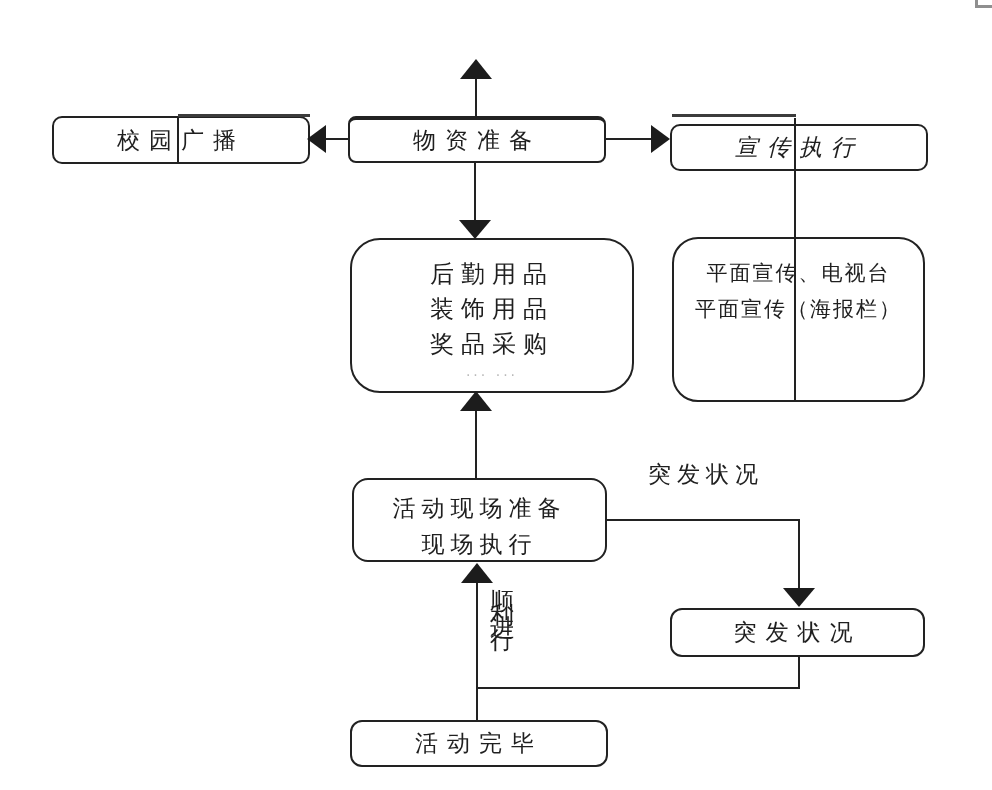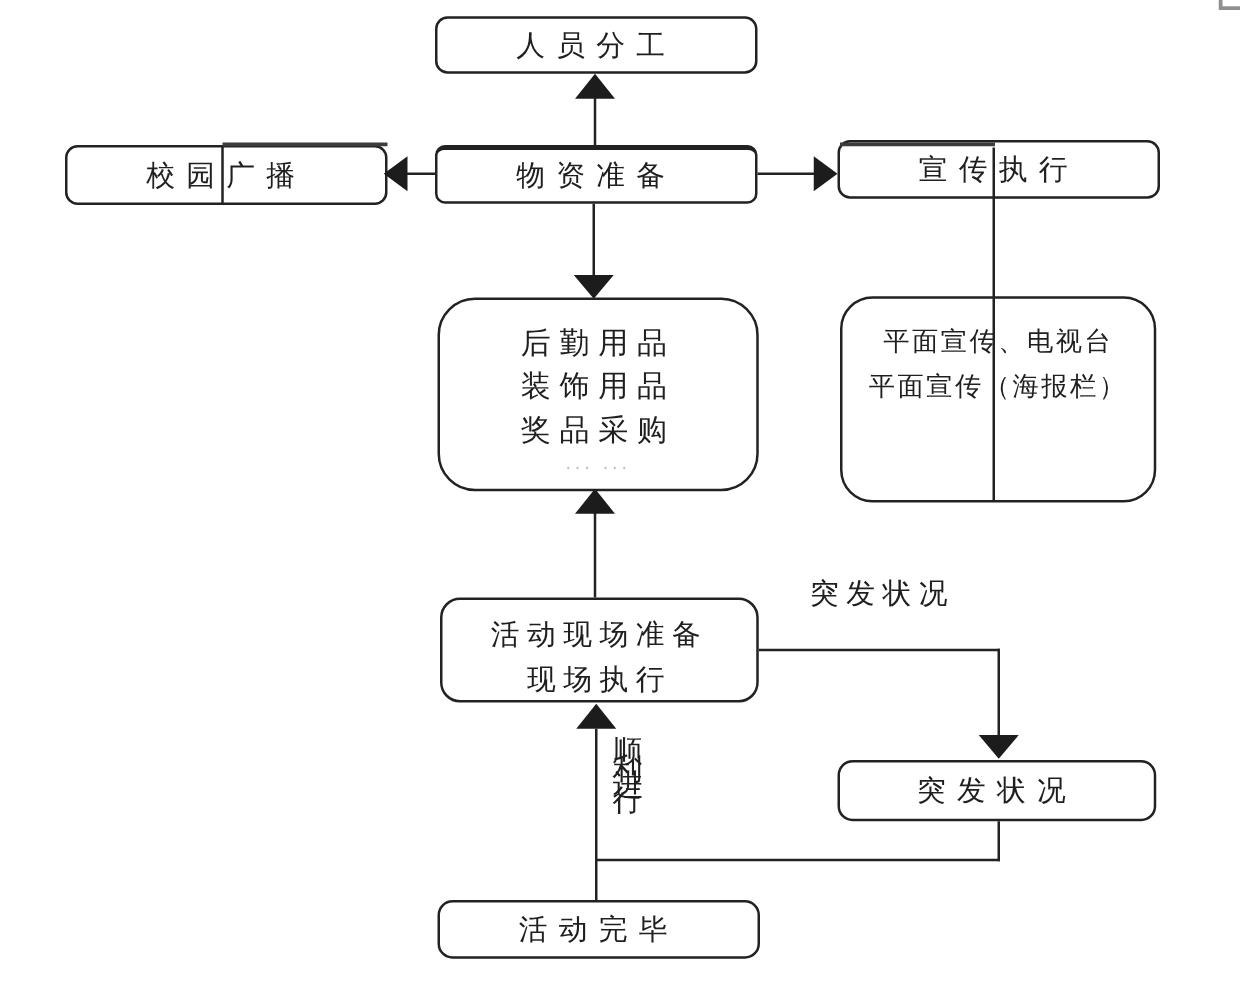--- a/index.html
+++ b/index.html
@@ -32,45 +32,40 @@
     border:3px solid #8f8f8f;background:#fff;box-sizing:border-box;z-index:1;
   }
 </style>
 </head>
 <body>
 
 <div id="stage">
 
   <div id="partial-corner"></div>
 
-  <div class="node" style="left:348px;top:13px;width:258px;height:46px;border-radius:10px;">
-    <div class="vcenter">
-        <span class="lbl">人员分工</span>
-      </div>
-  </div>
 
   <div class="node" style="left:348px;top:116px;width:258px;height:47px;border-radius:8px;border-top-width:4px;">
     <div class="vcenter">
         <span class="lbl">物资准备</span>
       </div>
   </div>
 
   <div class="node" style="left:52px;top:116px;width:258px;height:48px;border-radius:10px;">
     <div class="vcenter">
         <span class="lbl">校园广播</span>
       </div>
   </div>
 
-  <div class="node" style="left:670px;top:112px;width:258px;height:47px;border-radius:10px;">
+  <div class="node" style="left:670px;top:124px;width:258px;height:47px;border-radius:10px;font-style:italic;">
     <div class="vcenter">
         <span class="lbl">宣传执行</span>
       </div>
   </div>
 
-  <div class="node multiline" style="left:350px;top:238px;width:257px;height:155px;border-radius:30px;padding-top:17px;">
+  <div class="node multiline" style="left:350px;top:238px;width:284px;height:155px;border-radius:30px;padding-top:17px;">
     <div>后勤用品</div>
     <div>装饰用品</div>
     <div>奖品采购</div>
     <div class="ellipsis-row">··· ···</div>
   </div>
 
   <div class="node" style="left:672px;top:237px;width:253px;height:165px;border-radius:26px;padding:16px 12px 0 12px;font-size:21px;letter-spacing:2px;line-height:36px;">
     <div>平面宣传、电视台</div>
     <div>平面宣传（海报栏）</div>
   </div>

